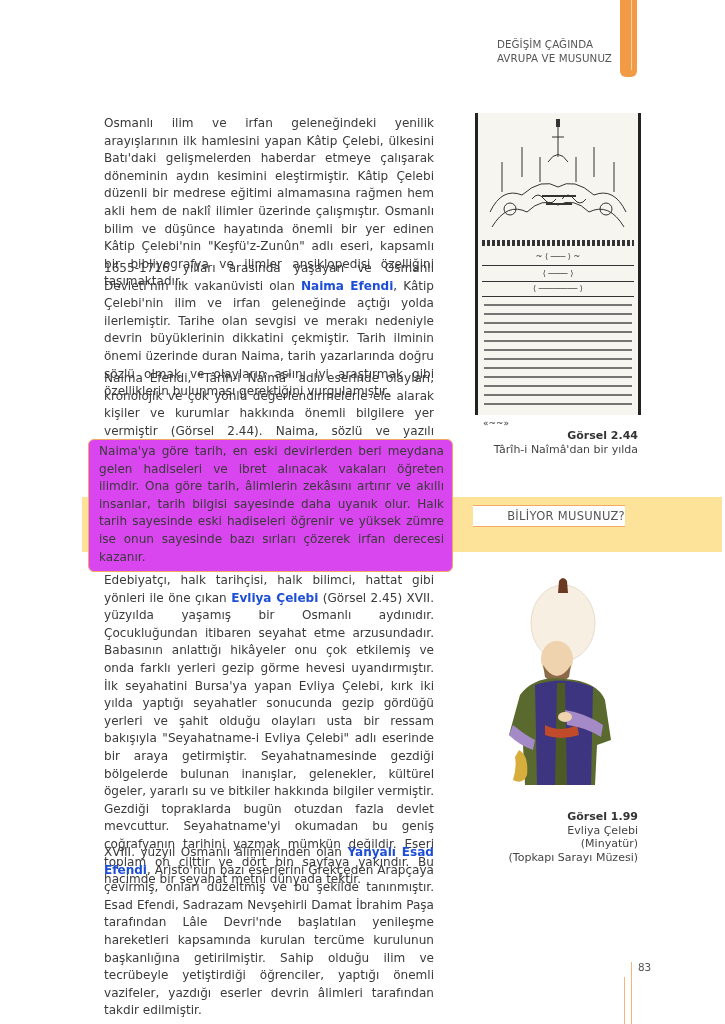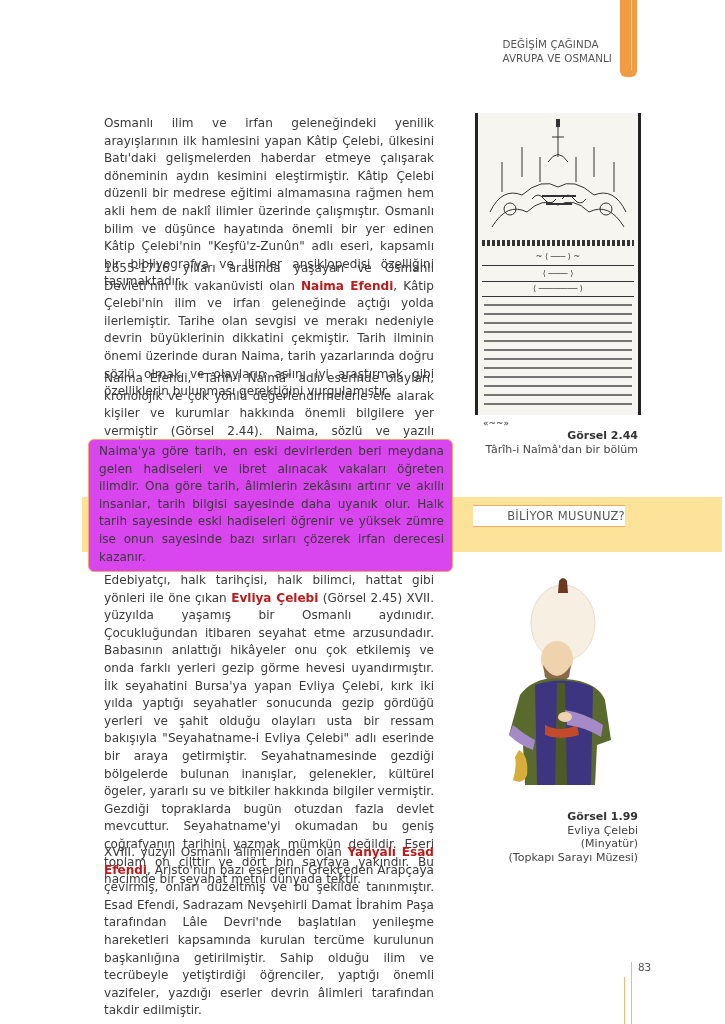--- a/index.html
+++ b/index.html
@@ -5,21 +5,21 @@
   html, body { margin:0; padding:0; }
   body { width:725px; height:1024px; background:#ffffff; position:relative; overflow:hidden;
          font-family:"DejaVu Sans", sans-serif; color:#3a3a3a; }
   .orange-tab { position:absolute; left:620px; top:0; width:17px; height:77px; background:#f39a45;
                 border-radius:0 0 6px 6px; }
   .orange-tab .stripe { position:absolute; left:11px; top:0; width:1px; height:70px; background:#fbd3a8; }
   .header-title { position:absolute; right:113px; top:37px; font-size:10.3px;
                   line-height:14px; color:#555; letter-spacing:0.1px; }
   .col { position:absolute; left:88px; width:362px; font-size:12.05px; line-height:17.6px; color:#3a3a3a; }
   .col p { margin:16px; text-align:justify; }
-  .col b { color:#b91c1c; font-weight:bold; }
+  .col b { color:#1d4ed8; font-weight:bold; }
   #p1 { top:99px; }
   #p2 { top:244px; }
   #p3 { top:354px; }
   .box-bg { position:absolute; left:82px; top:497px; width:640px; height:55px; background:#fde29a; }
   .quote { position:absolute; left:88px; top:439px; width:345px; padding:3px 8px 5px 10px;
            background:#d946ef; border:1.5px solid #f3a865; border-radius:6px; font-size:12.05px;
            line-height:17.6px; text-align:justify; color:#3a3a3a; }
   .biliyor { position:absolute; left:473px; top:505px; width:152px; height:20px; background:#fff;
              border-top:1.5px solid #f3a865; border-bottom:1.5px solid #f3a865; text-align:right;
              font-size:11.5px; line-height:20px; color:#555; letter-spacing:0.3px; }
@@ -43,21 +43,21 @@
   .pagenum { position:absolute; left:638px; top:961px; font-size:11px; color:#555; font-family:"DejaVu Sans Mono", monospace; }
 </style>
 </head>
 <body>
 
 <div class="orange-tab">
     <div class="stripe"></div>
   </div>
 <div class="header-title">
   <div>DEĞİŞİM ÇAĞINDA</div>
-  <div>AVRUPA VE OSMANLI</div>
+  <div>AVRUPA VE MUSUNUZ</div>
 </div>
 
 <div class="col" id="p1">
   <p>Osmanlı ilim ve irfan geleneğindeki yenilik arayışlarının ilk hamlesini yapan Kâtip Çelebi, ülkesini Batı'daki gelişmelerden haberdar etmeye çalışarak döneminin aydın kesimini eleştirmiştir. Kâtip Çelebi düzenli bir medrese eğitimi almamasına rağmen hem akli hem de naklî ilimler üzerinde çalışmıştır. Osmanlı bilim ve düşünce hayatında önemli bir yer edinen Kâtip Çelebi'nin "Keşfü'z-Zunûn" adlı eseri, kapsamlı bir bibliyografya ve ilimler ansiklopedisi özelliğini taşımaktadır.</p>
 </div>
 
 <div class="col" id="p2">
   <p><span>1655-1716 yılları arasında yaşayan ve Osmanlı Devleti'nin ilk vakanüvisti olan </span><b>Naima Efendi</b><span>, Kâtip Çelebi'nin ilim ve irfan geleneğinde açtığı yolda ilerlemiştir. Tarihe olan sevgisi ve merakı nedeniyle devrin büyüklerinin dikkatini çekmiştir. Tarih ilminin önemi üzerinde duran Naima, tarih yazarlarında doğru sözlü olmak ve olayların aslını iyi araştırmak gibi özelliklerin bulunması gerektiğini vurgulamıştır.</span></p>
 </div>
 
@@ -111,21 +111,21 @@
   <div class="ms-text" style="top:254px;"></div>
   <div class="ms-text" style="top:263px;"></div>
   <div class="ms-text" style="top:272px;"></div>
   <div class="ms-text" style="top:281px;"></div>
   <div class="ms-text" style="top:290px;"></div>
 </div>
 <div class="ms-footer">«~~»</div>
 
 <div class="cap1">
   <div class="cap-title">Görsel 2.44</div>
-  <div>Târîh-i Naîmâ'dan bir bölüm</div>
+  <div>Târîh-i Naîmâ'dan bir yılda</div>
 </div>
 
 <svg class="portrait" viewBox="0 0 110 210">
   <ellipse cx="58" cy="48" rx="32" ry="38" fill="#f6efe2" stroke="#e6dccb"></ellipse>
   <path d="M54 6 Q58 0 62 6 L63 18 L53 18 Z" fill="#6b3a20"></path>
   <ellipse cx="52" cy="84" rx="16" ry="18" fill="#eed3ae"></ellipse>
   <path d="M38 90 Q52 112 66 90 L64 102 Q52 114 40 102 Z" fill="#8b6a4a"></path>
   <path d="M15 120 Q30 100 60 104 Q92 106 100 125 L106 165 L92 170 L90 210 L20 210 L18 170 L4 160 Z" fill="#5a6a2e"></path>
   <path d="M30 110 Q58 100 88 112 L86 210 L32 210 Z" fill="#3e3580"></path>
   <path d="M52 108 L60 108 L62 210 L50 210 Z" fill="#4e5a26"></path>

